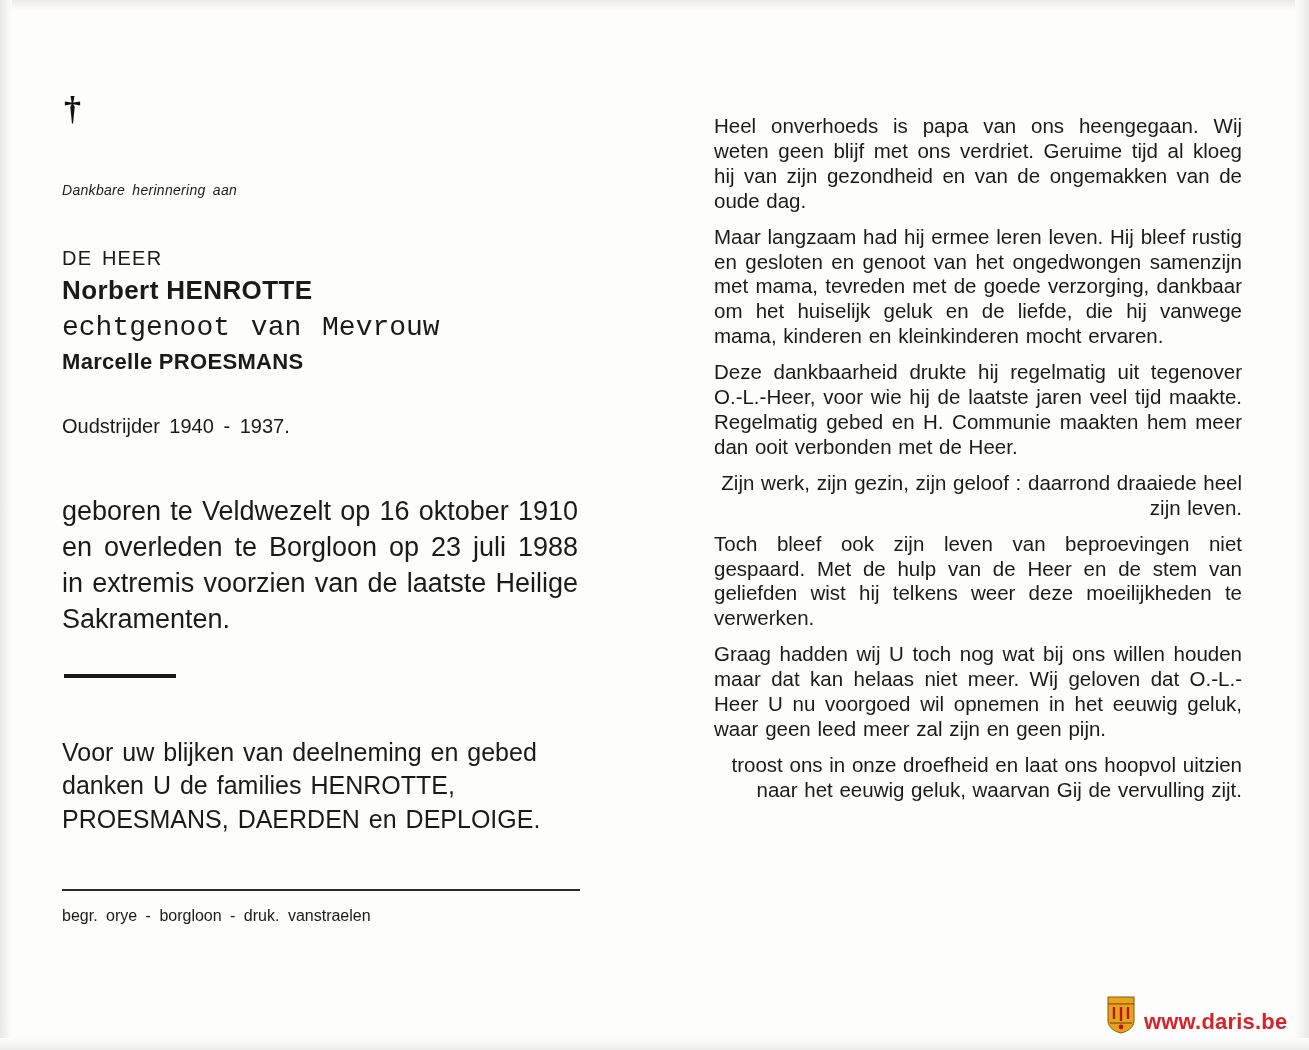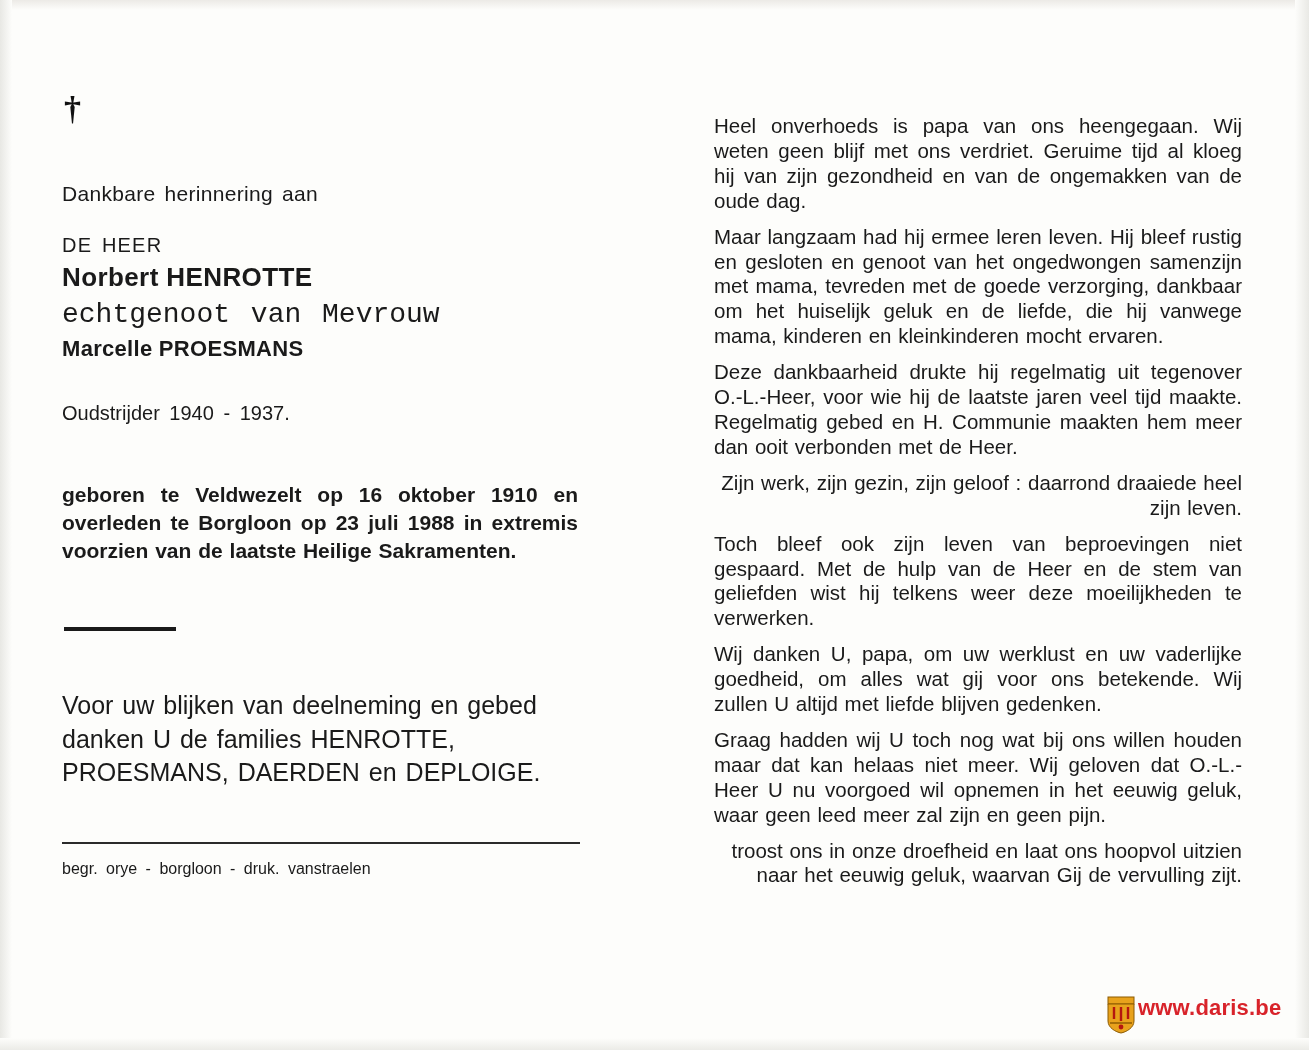--- a/index.html
+++ b/index.html
@@ -54,24 +54,25 @@
   }
   .cross {
     font-size: 34px;
     line-height: 34px;
     font-weight: bold;
     color: #111;
     font-family: "Liberation Serif", serif;
     margin: 0 0 56px 2px;
   }
   .lead-line {
-    font-size: 21px;
+    font-size: 14px;
     letter-spacing: 0.3px;
-    margin-bottom: 28px;
+    margin-bottom: 49px;
     word-spacing: 3px;
+    font-style: italic;
   }
   .honor {
     font-size: 20px;
     letter-spacing: 1.2px;
     margin-bottom: 5px;
     word-spacing: 3px;
   }
   .name-main {
     font-size: 26px;
     font-weight: bold;
@@ -89,26 +90,26 @@
     font-weight: bold;
     letter-spacing: 0.3px;
     margin-bottom: 40px;
   }
   .veteran {
     font-size: 20px;
     word-spacing: 4px;
     margin-bottom: 56px;
   }
   .birth-death {
-    font-size: 21px;
-    font-weight: bold;
+    font-size: 27px;
+    font-weight: normal;
     line-height: 1.33;
     text-align: justify;
     width: 516px;
-    margin-bottom: 62px;
+    margin-bottom: 36px;
     word-spacing: 1px;
   }
   .rule-short {
     width: 112px;
     height: 4px;
     background: #1a1a1a;
     margin: 0 0 58px 2px;
   }
   .thanks {
     font-size: 25px;
@@ -149,21 +150,22 @@
   .right-col p.noj {
     text-align: right;
   }
 
   
   .watermark {
     position: absolute;
     left: 1104px;
     top: 995px;
     display: flex;
-    align-items: flex-start;
+    align-items: flex-end;
+    gap: 6px;
   }
   .wm-logo {
     width: 34px;
     height: 40px;
     position: relative;
   }
   .wm-url {
     font-size: 22px;
     font-weight: bold;
     color: #d8232a;
@@ -207,21 +209,20 @@
 
     <div class="printer">begr. orye - borgloon - druk. vanstraelen</div>
   </div>
 
   <div class="right-col">
     <p>Heel onverhoeds is papa van ons heengegaan. Wij weten geen blijf met ons verdriet. Geruime tijd al kloeg hij van zijn gezondheid en van de ongemakken van de oude dag.</p>
     <p>Maar langzaam had hij ermee leren leven. Hij bleef rustig en gesloten en genoot van het ongedwongen samenzijn met mama, tevreden met de goede verzorging, dankbaar om het huiselijk geluk en de liefde, die hij vanwege mama, kinderen en kleinkinderen mocht ervaren.</p>
     <p>Deze dankbaarheid drukte hij regelmatig uit tegenover O.-L.-Heer, voor wie hij de laatste jaren veel tijd maakte. Regelmatig gebed en H. Communie maakten hem meer dan ooit verbonden met de Heer.</p>
     <p class="noj">Zijn werk, zijn gezin, zijn geloof : daarrond draaiede heel zijn leven.</p>
     <p>Toch bleef ook zijn leven van beproevingen niet gespaard. Met de hulp van de Heer en de stem van geliefden wist hij telkens weer deze moeilijkheden te verwerken.</p>
-    <p>Wij danken U, papa, om uw werklust en uw vaderlijke goedheid, om alles wat gij voor ons betekende. Wij zullen U altijd met liefde blijven gedenken.</p>
     <p>Graag hadden wij U toch nog wat bij ons willen houden maar dat kan helaas niet meer. Wij geloven dat O.-L.-Heer U nu voorgoed wil opnemen in het eeuwig geluk, waar geen leed meer zal zijn en geen pijn.</p>
     <p class="last noj">troost ons in onze droefheid en laat ons hoopvol uitzien naar het eeuwig geluk, waarvan Gij de vervulling zijt.</p>
   </div>
 
   <div class="watermark">
     <span class="wm-logo">
       <svg width="34" height="40" viewBox="0 0 34 40">
         <rect x="4" y="2" width="26" height="7" fill="#e8a21c" stroke="#8c5a00" stroke-width="1"></rect>
         <path d="M4 9 H30 V26 C30 33 22 37 17 38 C12 37 4 33 4 26 Z" fill="#e8a21c" stroke="#8c5a00" stroke-width="1"></path>
         <path d="M10 12 V24 M17 12 V26 M24 12 V24" stroke="#b5170f" stroke-width="2.4"></path>

